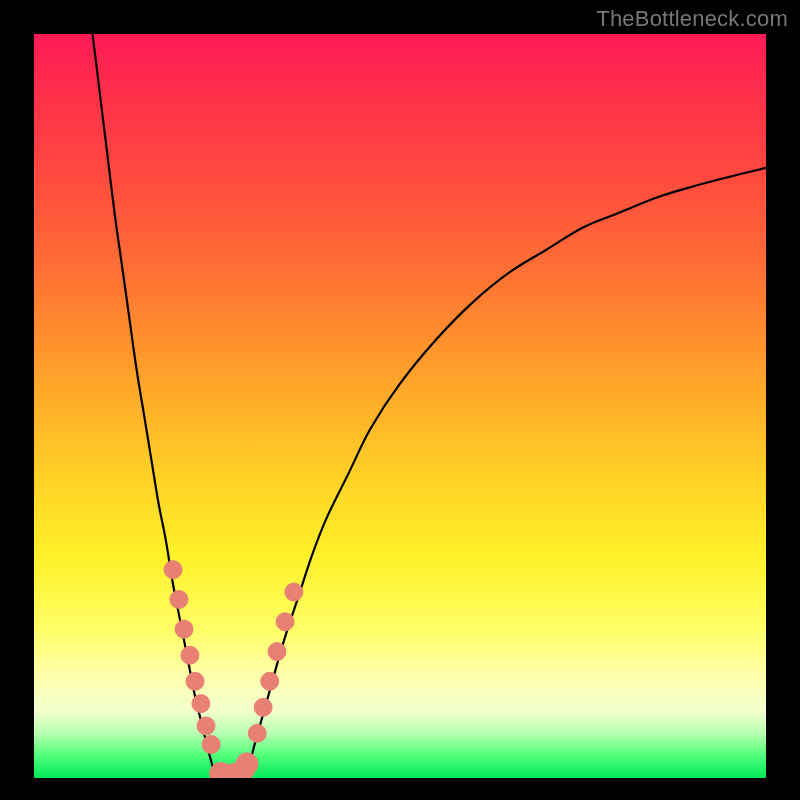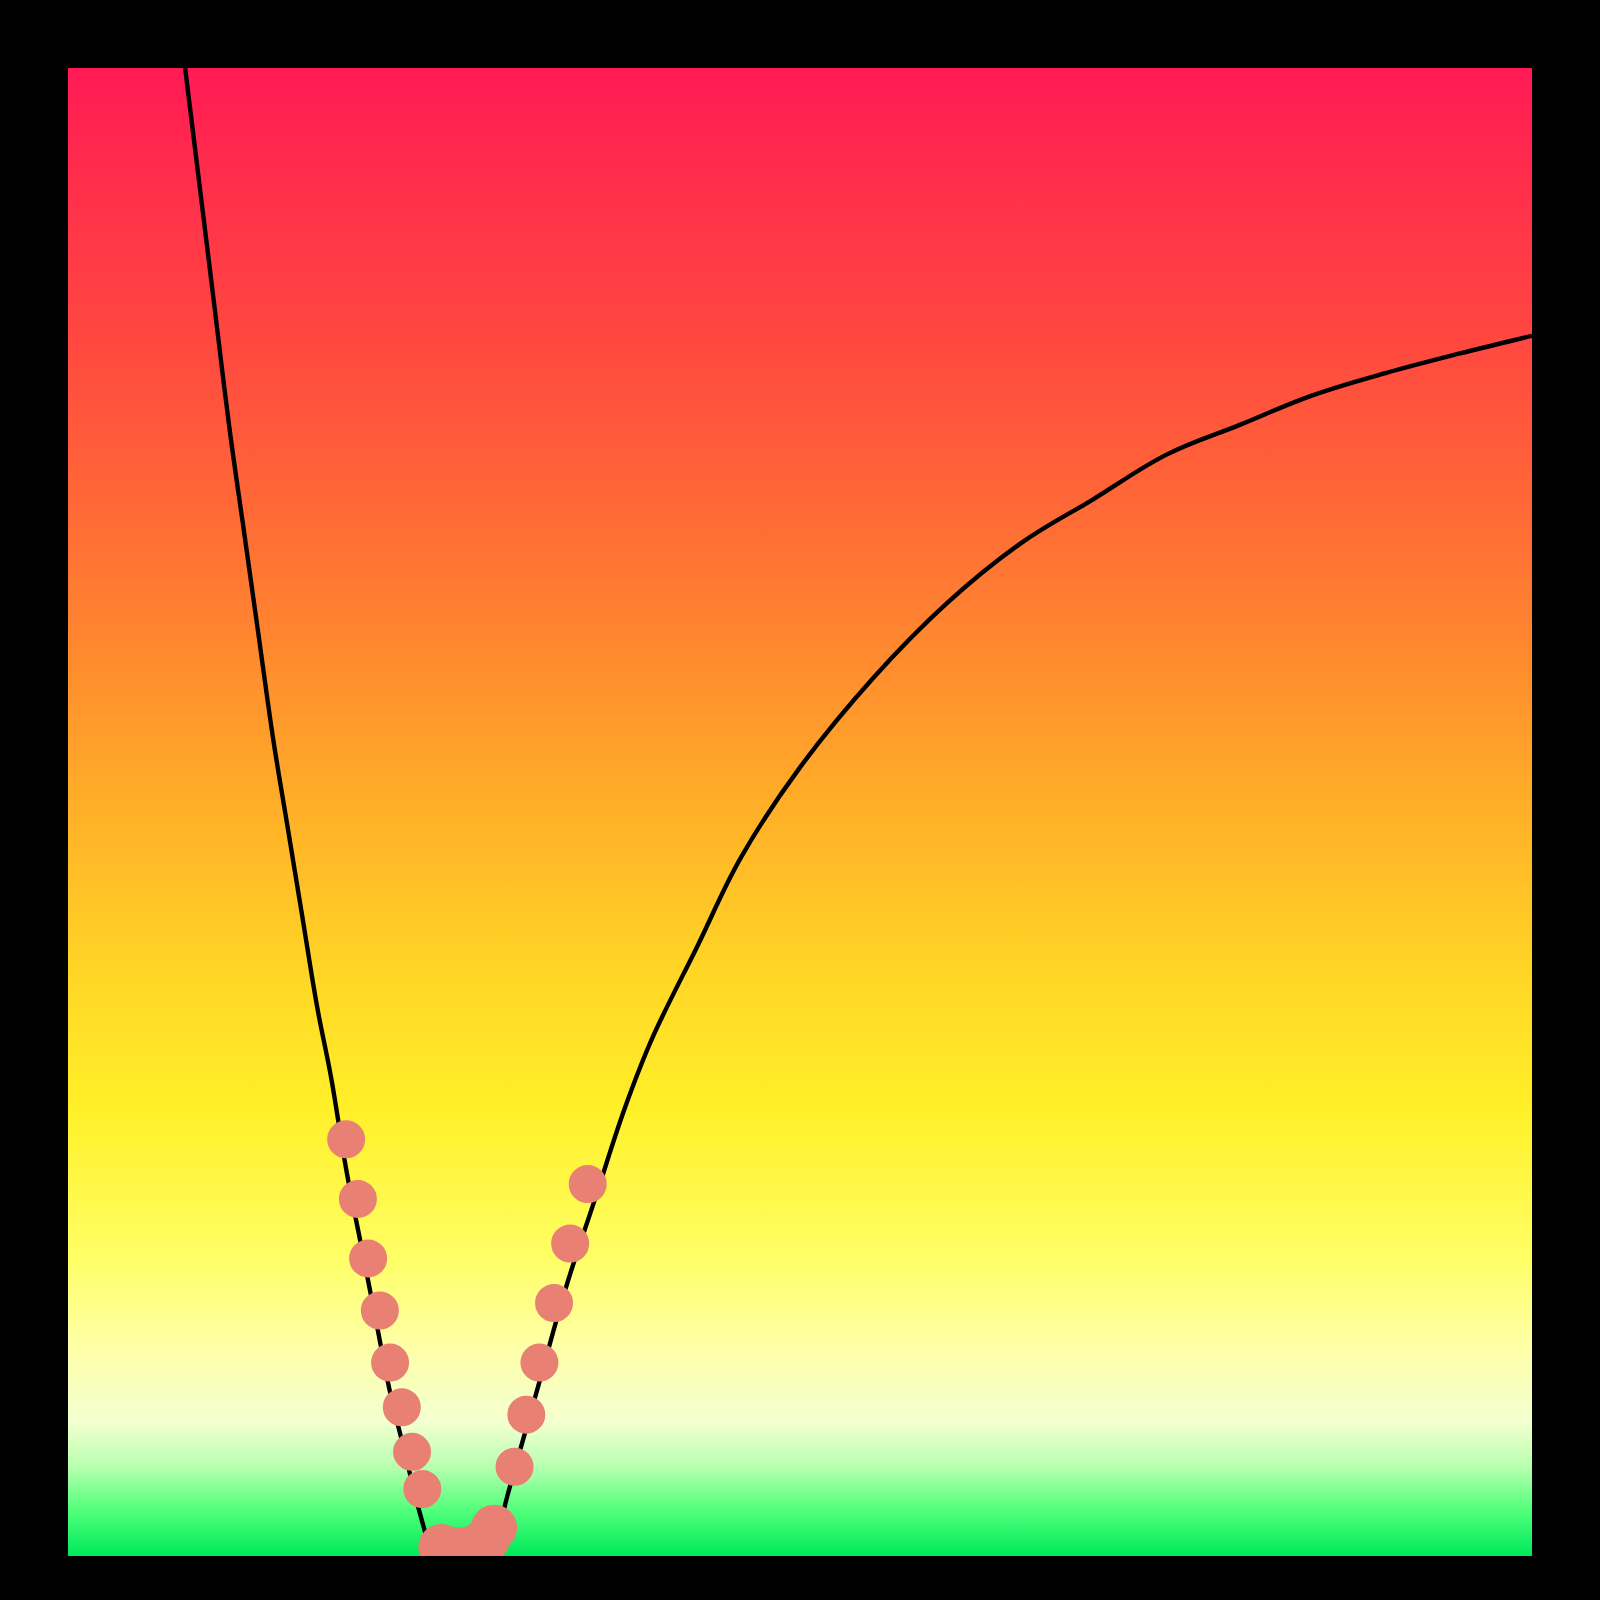--- a/index.html
+++ b/index.html
@@ -61,20 +61,21 @@
     top: 0;
     width: 732px;
     height: 744px;
   }
 </style>
 </head>
 <body>
 
 <div class="stage">
 
+  <div class="watermark">TheBottleneck.com</div>
 
   <div class="plot">
     <svg class="overlay" viewBox="0 0 732 744" preserveAspectRatio="none">
       <path id="curve-path" fill="none" stroke="#000000" stroke-width="2.2" stroke-linejoin="round" d="M 58.56 0.00 C 59.88 10.71, 63.24 38.09, 65.88 59.52 C 68.52 80.95, 70.56 97.61, 73.20 119.04 C 75.84 140.47, 77.88 158.47, 80.52 178.56 C 83.16 198.65, 85.20 211.89, 87.84 230.64 C 90.48 249.39, 92.52 263.97, 95.16 282.72 C 97.80 301.47, 99.84 317.39, 102.48 334.80 C 105.12 352.21, 107.16 363.37, 109.80 379.44 C 112.44 395.51, 114.48 408.01, 117.12 424.08 C 119.76 440.15, 121.80 453.99, 124.44 468.72 C 127.08 483.45, 129.12 491.19, 131.76 505.92 C 134.40 520.65, 136.44 535.83, 139.08 550.56 C 141.72 565.29, 143.76 574.37, 146.40 587.76 C 149.04 601.15, 151.08 611.57, 153.72 624.96 C 156.36 638.35, 158.40 650.11, 161.04 662.16 C 163.68 674.21, 165.72 681.21, 168.36 691.92 C 171.00 702.63, 173.04 712.31, 175.68 721.68 C 178.32 731.05, 180.36 739.98, 183.00 744.00 C 185.64 748.02, 187.68 744.00, 190.32 744.00 C 192.96 744.00, 195.00 744.00, 197.64 744.00 C 200.28 744.00, 202.32 744.00, 204.96 744.00 C 207.60 744.00, 209.64 749.36, 212.28 744.00 C 214.92 738.64, 215.65 728.97, 219.60 714.24 C 223.55 699.51, 228.97 680.91, 234.24 662.16 C 239.51 643.41, 243.61 627.49, 248.88 610.08 C 254.15 592.67, 258.25 581.51, 263.52 565.44 C 268.79 549.37, 272.89 535.53, 278.16 520.80 C 283.43 506.07, 286.21 498.33, 292.80 483.60 C 299.39 468.87, 306.85 455.03, 314.76 438.96 C 322.67 422.89, 327.50 410.39, 336.72 394.32 C 345.94 378.25, 354.14 365.75, 366.00 349.68 C 377.86 333.61, 389.42 319.77, 402.60 305.04 C 415.78 290.31, 426.02 279.89, 439.20 267.84 C 452.38 255.79, 462.62 247.45, 475.80 238.08 C 488.98 228.71, 499.22 223.80, 512.40 215.76 C 525.58 207.72, 535.82 200.14, 549.00 193.44 C 562.18 186.74, 572.42 183.92, 585.60 178.56 C 598.78 173.20, 609.02 168.37, 622.20 163.68 C 635.38 158.99, 645.62 156.27, 658.80 152.52 C 671.98 148.77, 682.22 146.20, 695.40 142.85 C 708.58 139.50, 725.41 135.53, 732.00 133.92"></path>
       <g id="markers">
           <circle cx="139.08" cy="535.68" r="9" fill="#e98074" stroke="#e98074"></circle>
           <circle cx="144.94" cy="565.44" r="9" fill="#e98074" stroke="#e98074"></circle>
           <circle cx="150.06" cy="595.20" r="9" fill="#e98074" stroke="#e98074"></circle>
           <circle cx="155.92" cy="621.24" r="9" fill="#e98074" stroke="#e98074"></circle>
           <circle cx="161.04" cy="647.28" r="9" fill="#e98074" stroke="#e98074"></circle>

